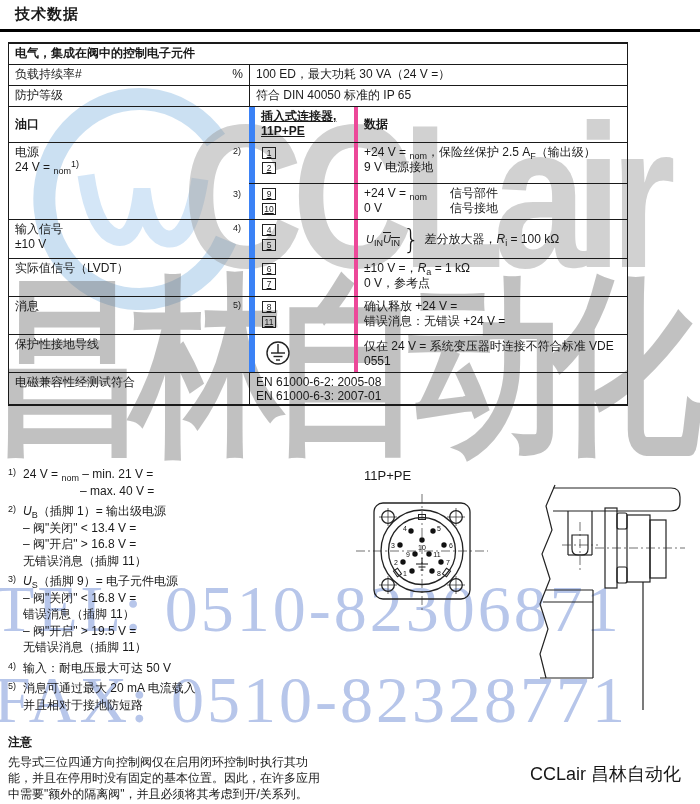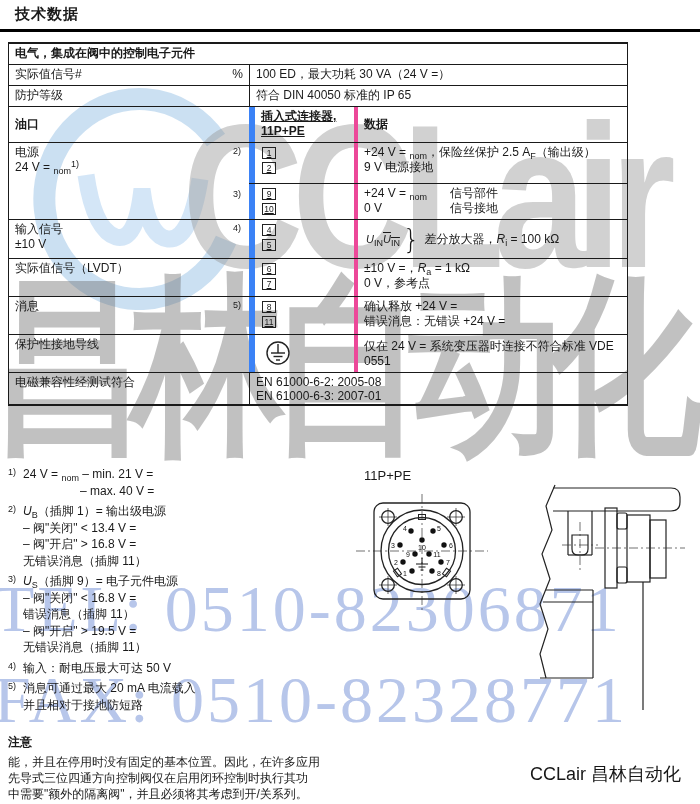--- a/index.html
+++ b/index.html
@@ -85,21 +85,21 @@
   <div class="title-rule"></div>
 
   <div class="spec">
 
     <div class="tr first h20 bold">
       <div class="td" style="width:100%">电气，集成在阀中的控制电子元件</div>
     </div>
 
     <div class="tr h21">
       <div class="td c1">
-        <span>实际值信号#</span>
+        <span>负载持续率#</span>
         <span class="unit">%</span>
       </div>
       <div class="td c23">100 ED，最大功耗 30 VA（24 V =）</div>
     </div>
 
     <div class="tr h21">
       <div class="td c1">防护等级</div>
       <div class="td c23">符合 DIN 40050 标准的 IP 65</div>
     </div>
 
@@ -335,20 +335,20 @@
     </g>
     <g stroke="#333" stroke-width="0.7" stroke-dasharray="9 3 2 3">
       <line x1="62" y1="90" x2="152" y2="90"></line>
       <line x1="47" y1="64" x2="47" y2="112"></line>
       <line x1="29" y1="87" x2="65" y2="87"></line>
     </g>
   </svg>
 
   <div class="note">
     <div class="note-h">注意</div>
+    <div>先导式三位四通方向控制阀仅在启用闭环控制时执行其功</div>
     <div>能，并且在停用时没有固定的基本位置。因此，在许多应用</div>
-    <div>先导式三位四通方向控制阀仅在启用闭环控制时执行其功</div>
     <div>中需要"额外的隔离阀"，并且必须将其考虑到开/关系列。</div>
   </div>
 
   <div class="brand">CCLair 昌林自动化</div>
 
 </div>
 
 </body></html>

